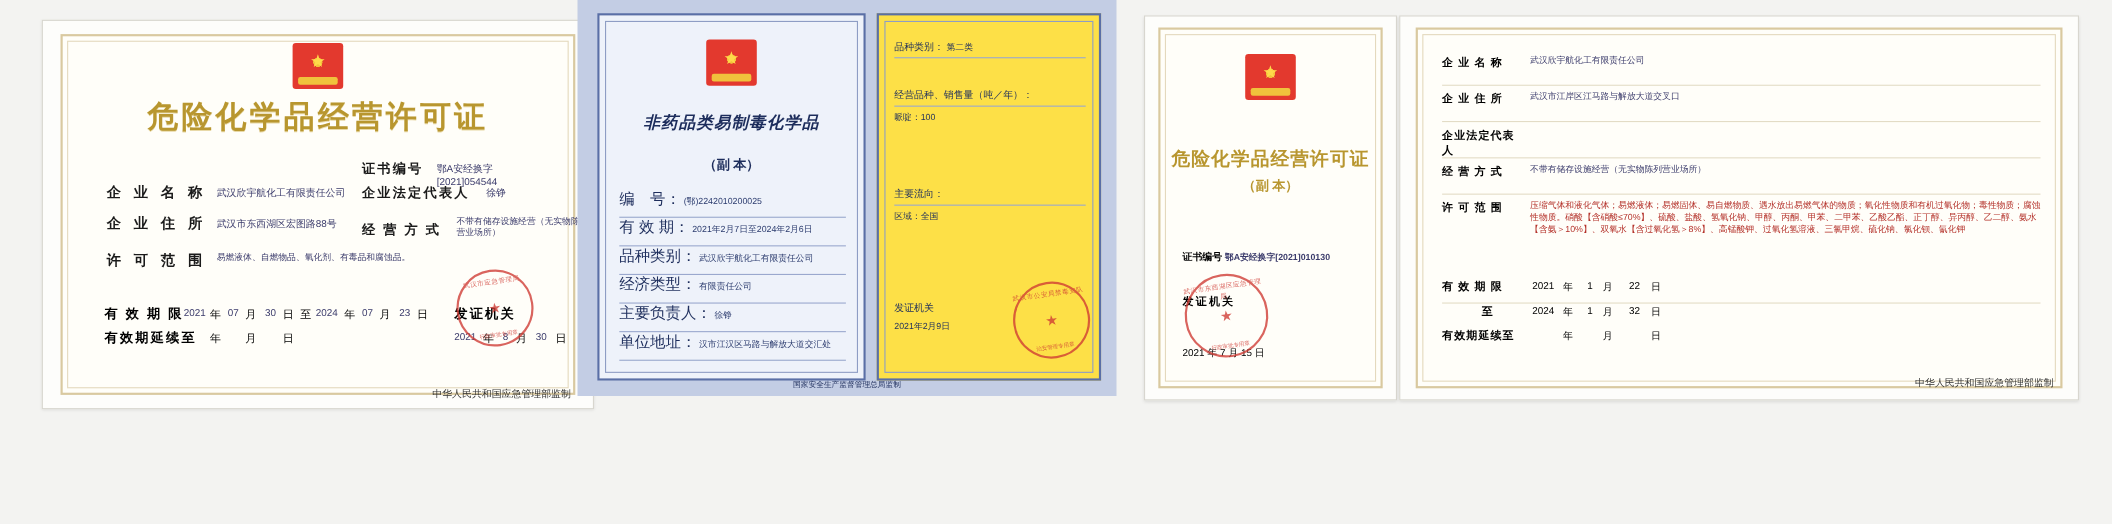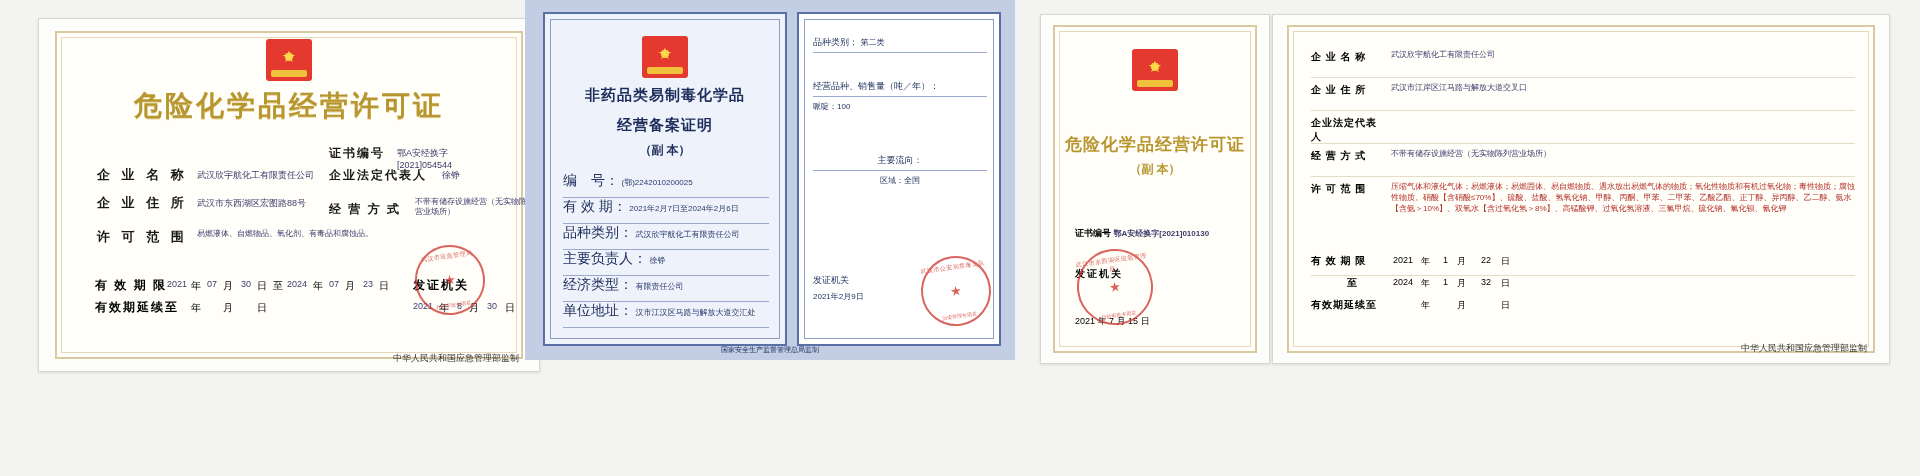--- a/index.html
+++ b/index.html
@@ -176,38 +176,38 @@
   .cert2:before {
     content: "";
     position: absolute;
     left: 5px; top: 5px; right: 5px; bottom: 5px;
     border: 1px solid #8e9dc4;
   }
   .cert2b {
     position: absolute;
     left: 272px; top: 12px;
     width: 200px; height: 330px;
-    background: #ffffff;
+    background: #fde047;
     border: 2px solid #5a6fa6;
   }
   .cert2b:before {
     content: "";
     position: absolute;
     left: 5px; top: 5px; right: 5px; bottom: 5px;
     border: 1px solid #8e9dc4;
   }
   .c2-title {
     position: absolute;
     left: 0; right: 0;
     text-align: center;
     color: #1d2d5c;
     font-weight: bold;
     font-family: "Liberation Serif", serif;
   }
-  .c2-t1 { top: 72px; font-size: 15px; letter-spacing: 1px; }
+  .c2-t1 { top: 88px; font-size: 15px; letter-spacing: 1px; font-style: italic; }
   .c2-t2 { top: 102px; font-size: 15px; letter-spacing: 1px; }
   .c2-t3 { top: 128px; font-size: 12px; }
   .c2-lines {
     position: absolute;
     left: 18px; right: 16px; top: 158px;
     font-size: 9px;
     color: #1d2d5c;
   }
   .c2-line {
     position: relative;
@@ -456,43 +456,42 @@
   </div>
 
   <div class="cert2wrap">
 
     <div class="cert2">
       <div class="emblem" style="top:22px;">
         <div class="star">★</div>
         <div class="base"></div>
       </div>
       <div class="c2-title c2-t1">非药品类易制毒化学品</div>
-      <div class="c2-title c2-t2">经营备案证明</div>
       <div class="c2-title c2-t3">（副 本）</div>
 
       <div class="c2-lines">
         <div class="c2-line">
           <span class="lb">编　号：</span>
           <span class="vl">(鄂)2242010200025</span>
         </div>
         <div class="c2-line">
           <span class="lb">有 效 期：</span>
           <span class="vl">2021年2月7日至2024年2月6日</span>
         </div>
         <div class="c2-line">
           <span class="lb">品种类别：</span>
           <span class="vl">武汉欣宇航化工有限责任公司</span>
         </div>
         <div class="c2-line">
+          <span class="lb">经济类型：</span>
+          <span class="vl">有限责任公司</span>
+        </div>
+        <div class="c2-line">
           <span class="lb">主要负责人：</span>
           <span class="vl">徐铮</span>
-        </div>
-        <div class="c2-line">
-          <span class="lb">经济类型：</span>
-          <span class="vl">有限责任公司</span>
         </div>
         <div class="c2-line">
           <span class="lb">单位地址：</span>
           <span class="vl">汉市江汉区马路与解放大道交汇处</span>
         </div>
       </div>
     </div>
 
     <div class="cert2b">
       <div class="c2b-block" style="top:22px;">
@@ -500,21 +499,21 @@
           <span>品种类别：</span>
           <span class="tiny">第二类</span>
         </div>
       </div>
       <div class="c2b-block" style="top:66px;">
         <div class="c2b-line">
           <span>经营品种、销售量（吨／年）：</span>
         </div>
         <div class="c2b-sub tiny">哌啶：100</div>
       </div>
-      <div class="c2b-block" style="top:140px;text-align:center;">
+      <div class="c2b-block" style="top:156px;">
         <div class="c2b-line">
           <span>主要流向：</span>
         </div>
         <div class="c2b-sub tiny">区域：全国</div>
       </div>
       <div class="c2b-block" style="bottom:42px;">
         <span>发证机关</span>
         <div class="c2b-sub tiny">2021年2月9日</div>
       </div>
       <div class="stamp" style="width:66px;height:66px;right:8px;bottom:18px;">

